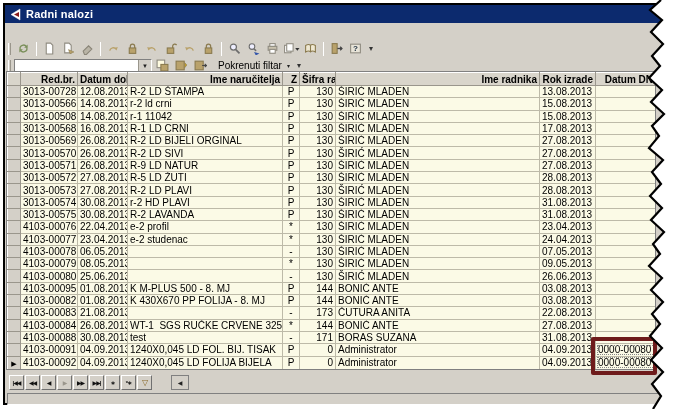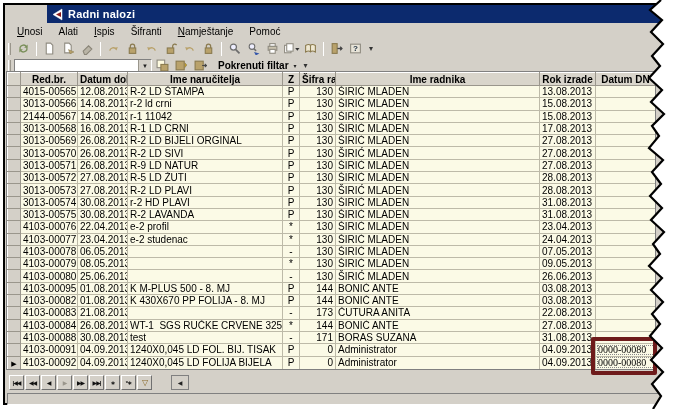--- a/index.html
+++ b/index.html
@@ -7,55 +7,55 @@
     --headerbg:#d9d5cb; --annot:#6e1b1b; --dark:#404040;
   }
   *{box-sizing:border-box; margin:0; padding:0;}
   html,body{background:#fff;}
   .page{position:relative; width:687px; height:409px; background:#fff; overflow:hidden;
     font-family:"Liberation Sans","DejaVu Sans",sans-serif; font-size:10px; color:#000;}
   .window{position:absolute; left:3px; top:3px; width:680px; height:402px;
     border:2px solid #000; background:var(--chrome);}
   
   .titlebar{position:absolute; left:0; top:0; right:0; height:18px; background:var(--titlebar);
-    display:flex; align-items:center; padding-left:3px;margin-left:42px;}
+    display:flex; align-items:center; padding-left:3px;}
   .titlebar .ticon{width:14px; height:13px; margin-right:4px;}
   .titlebar .ttext{color:#fff; font-weight:bold; font-size:11px; letter-spacing:.2px;}
   
   .menubar{position:absolute; left:0; top:18px; right:0; height:16px; display:flex; align-items:center; padding-left:4px;}
   .menu-item{padding:1px 8px; cursor:default;}
   .menu-item u{text-decoration:underline;}
   
   .toolbar{position:absolute; left:0; right:0; display:flex; align-items:center;}
   .tb1{top:34px; height:19px; padding-left:2px;}
   .tb2{top:53px; height:15px; padding-left:2px;}
   .grip{width:3px; height:12px; border-left:1px solid #fff; border-right:1px solid #9a968c; margin:0 3px 0 1px;}
   .tbtn{width:19px; height:17px; display:flex; align-items:center; justify-content:center; background:transparent;}
   .tbsep{width:1px; height:14px; background:#9a968c; border-right:1px solid #fff; margin:0 3px;}
   .tb-overflow{font-size:8px; color:#333; margin-left:4px;}
   .combo{display:flex; width:138px; height:13px; border:1px solid; border-color:#808080 #fff #fff #808080; background:#fff;}
   .combo input{flex:1; border:0; outline:none; font-size:9px; padding:0 2px; background:#fff; min-width:0;}
   .combo .drop{width:13px; background:var(--chrome); border-left:1px solid #9a968c; font-size:6px;
     display:flex; align-items:center; justify-content:center; color:#222;}
   .ftbtn{width:17px; height:14px; display:flex; align-items:center; justify-content:center; margin-left:2px;}
-  .runfilter{display:flex; align-items:center; margin-left:6px; padding:1px 3px;font-weight:bold;}
+  .runfilter{display:flex; align-items:center; margin-left:6px; padding:1px 3px;}
   .runfilter .lbl{font-size:10px;}
   .runfilter .arr{font-size:6px; margin-left:5px; color:#222;}
   
   .gridwrap{position:absolute; left:1px; top:66px; width:650px; height:299px;
     border:1px solid #808080; background:var(--cellbg); overflow:hidden;}
   table.grid{border-collapse:collapse; table-layout:fixed; width:648px;}
   table.grid th{background:var(--headerbg); border:1px solid #9a968c; border-top:1px solid #fff; border-left:1px solid #fff;
-    font-size:10px; font-weight:bold; text-align:center; padding:0 2px; height:13px; white-space:pre; overflow:hidden;}
+    font-size:10px; font-weight:bold; text-align:right; padding:0 2px; height:13px; white-space:pre; overflow:hidden;}
   table.grid td{border:1px solid var(--gridline); font-size:10px; padding:0 2px; height:12.3px;
     white-space:pre; overflow:hidden; background:var(--cellbg); line-height:11px;}
   table.grid td.sel{background:var(--chrome); border:1px solid #9a968c; border-top-color:#fff; border-left-color:#fff; text-align:center;}
   table.grid td.num{text-align:right;}
   table.grid td.ctr{text-align:center;}
-  table.grid td.dotted{outline:1px dotted #888; outline-offset:-2px;font-family:Liberation Serif, serif;}
+  table.grid td.dotted{outline:1px dotted #888; outline-offset:-2px;}
   table.grid tr.active td{border-top:1px dotted #777;}
   .rowarrow{font-size:7px; line-height:10px; color:#000;}
   
   .navstrip{position:absolute; left:1px; top:369px; right:1px; height:17px; display:flex; align-items:center; padding-left:3px;}
   .navbtn{width:15px; height:15px; margin-right:1px; background:var(--chrome);
     border:1px solid; border-color:#fff #707070 #707070 #fff;
     display:flex; align-items:center; justify-content:center;
     font-size:6px; letter-spacing:-1px; color:#111; font-weight:bold; overflow:hidden;}
   .navbtn.disabled{color:#9a968c;}
   .navbtn.filter{color:#8a6a2a; font-size:8px;}
@@ -81,28 +81,20 @@
     <div class="titlebar">
       <span class="ticon">
         <svg viewBox="0 0 14 13" width="14" height="13">
           <polygon points="12,1 3,6.5 12,12" fill="#ffffff" stroke="#ffffff" stroke-width="0.5"></polygon>
           <polygon points="11,4 6,6.5 11,9" fill="#8a1a1a"></polygon>
         </svg>
       </span>
       <span class="ttext">Radni nalozi</span>
     </div>
 
-    <div class="menubar">
-        <span class="menu-item"><u>U</u>nosi</span>
-        <span class="menu-item">Alati</span>
-        <span class="menu-item"><u>I</u>spis</span>
-        <span class="menu-item">Šifranti</span>
-        <span class="menu-item"><u>N</u>amještanje</span>
-        <span class="menu-item">Pomoć</span>
-      </div>
 
     <div class="toolbar tb1">
       <span class="grip"></span>
       <span id="tb1-icons" style="display:flex;align-items:center;">
           <span class="tbtn">
             <span>
               <svg viewBox="0 0 12 12" width="13" height="13">
                 <path d="M3 7A3.2 3.2 0 0 1 9 4.8" fill="none" stroke="#7a8f5a" stroke-width="1.2"></path>
                 <path d="M9.8 2.2v3.2H6.6z" fill="#7a8f5a"></path>
                 <path d="M9 5A3.2 3.2 0 0 1 3 7.2" fill="none" stroke="#7a8f5a" stroke-width="1.2"></path>
@@ -309,21 +301,21 @@
               <th>Z</th>
               <th>Šifra ra</th>
               <th>Ime radnika</th>
               <th>Rok izrade</th>
               <th>Datum DN</th>
             </tr>
           </thead>
           <tbody>
             <tr>
               <td class="sel"></td>
-              <td>4015-00565</td>
+              <td>3013-00728</td>
               <td>12.08.2013</td>
               <td>R-2 LD ŠTAMPA</td>
               <td class="ctr">P</td>
               <td class="num">130</td>
               <td>ŠIRIĆ MLADEN</td>
               <td>13.08.2013</td>
               <td></td>
             </tr>
             <tr>
               <td class="sel"></td>
@@ -331,21 +323,21 @@
               <td>14.08.2013</td>
               <td>r-2 ld crni</td>
               <td class="ctr">P</td>
               <td class="num">130</td>
               <td>ŠIRIĆ MLADEN</td>
               <td>15.08.2013</td>
               <td></td>
             </tr>
             <tr>
               <td class="sel"></td>
-              <td>2144-00567</td>
+              <td>3013-00508</td>
               <td>14.08.2013</td>
               <td>r-1 11042</td>
               <td class="ctr">P</td>
               <td class="num">130</td>
               <td>ŠIRIĆ MLADEN</td>
               <td>15.08.2013</td>
               <td></td>
             </tr>
             <tr>
               <td class="sel"></td>

